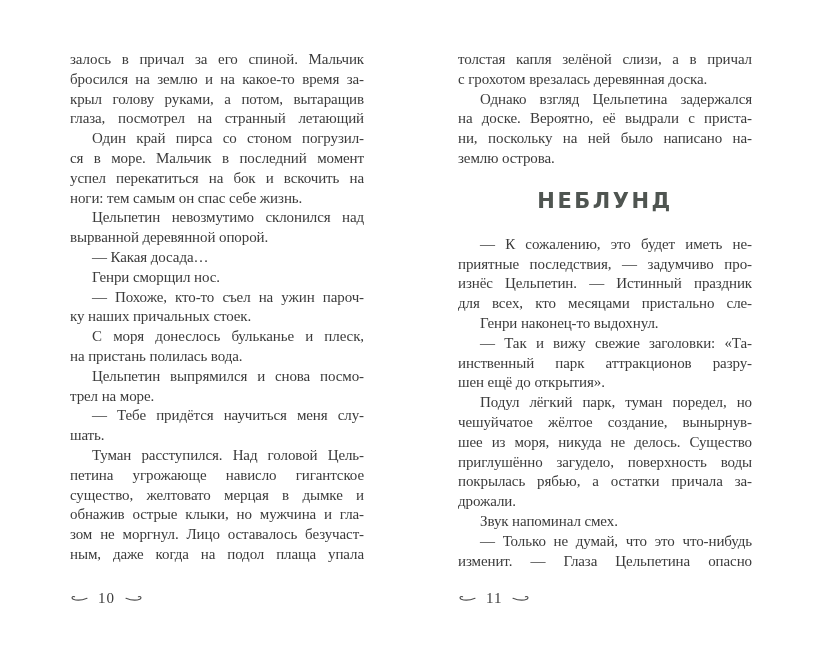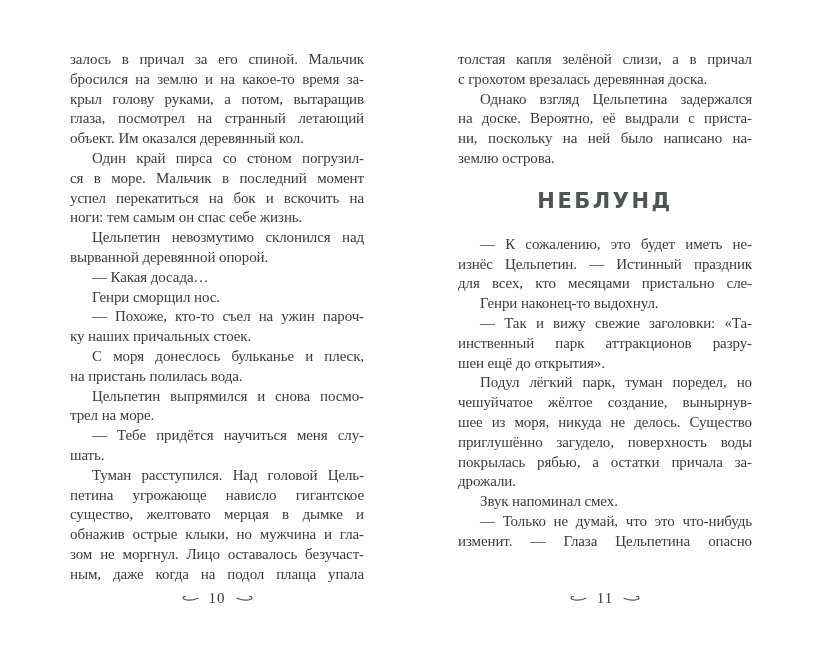--- a/index.html
+++ b/index.html
@@ -47,42 +47,41 @@
     color: #4f5551;
     transform: scaleY(1.04);
   }
   .footer {
     position: absolute;
     top: 540px;
     left: 0;
     width: 100%;
     display: flex;
     align-items: center;
-    justify-content: center;
+    justify-content: flex-start;
     gap: 10px;
     color: #3b3b3b;
   }
   .page-number {
     font-size: 15px;
     letter-spacing: 1px;
   }
   .flourish { display: block; }
 </style>
 </head>
 <body>
 
 <div class="screen">
 
   <div class="page page-left">
     <div class="text-column">
         <div class="line">залось в причал за его спиной. Мальчик</div>
         <div class="line">бросился на землю и на какое-то время за-</div>
         <div class="line">крыл голову руками, а потом, вытаращив</div>
         <div class="line">глаза, посмотрел на странный летающий</div>
-        <div class="line end">объект. Им оказался деревянный кол.</div>
         <div class="line indent">Один край пирса со стоном погрузил-</div>
         <div class="line">ся в море. Мальчик в последний момент</div>
         <div class="line">успел перекатиться на бок и вскочить на</div>
         <div class="line end">ноги: тем самым он спас себе жизнь.</div>
         <div class="line indent">Цельпетин невозмутимо склонился над</div>
         <div class="line end">вырванной деревянной опорой.</div>
         <div class="line indent end">— Какая досада…</div>
         <div class="line indent end">Генри сморщил нос.</div>
         <div class="line indent">— Похоже, кто-то съел на ужин пароч-</div>
         <div class="line end">ку наших причальных стоек.</div>
@@ -113,20 +112,21 @@
   <div class="page page-right">
     <div class="text-column">
         <div class="line">толстая капля зелёной слизи, а в причал</div>
         <div class="line end">с грохотом врезалась деревянная доска.</div>
         <div class="line indent">Однако взгляд Цельпетина задержался</div>
         <div class="line">на доске. Вероятно, её выдрали с приста-</div>
         <div class="line">ни, поскольку на ней было написано на-</div>
         <div class="line end">землю острова.</div>
         <div class="chapter-heading">НЕБЛУНД</div>
         <div class="line indent">— К сожалению, это будет иметь не-</div>
+        <div class="line">приятные последствия, — задумчиво про-</div>
         <div class="line">изнёс Цельпетин. — Истинный праздник</div>
         <div class="line">для всех, кто месяцами пристально сле-</div>
         <div class="line indent end">Генри наконец-то выдохнул.</div>
         <div class="line indent">— Так и вижу свежие заголовки: «Та-</div>
         <div class="line">инственный парк аттракционов разру-</div>
         <div class="line end">шен ещё до открытия».</div>
         <div class="line indent">Подул лёгкий парк, туман поредел, но</div>
         <div class="line">чешуйчатое жёлтое создание, вынырнув-</div>
         <div class="line">шее из моря, никуда не делось. Существо</div>
         <div class="line">приглушённо загудело, поверхность воды</div>

